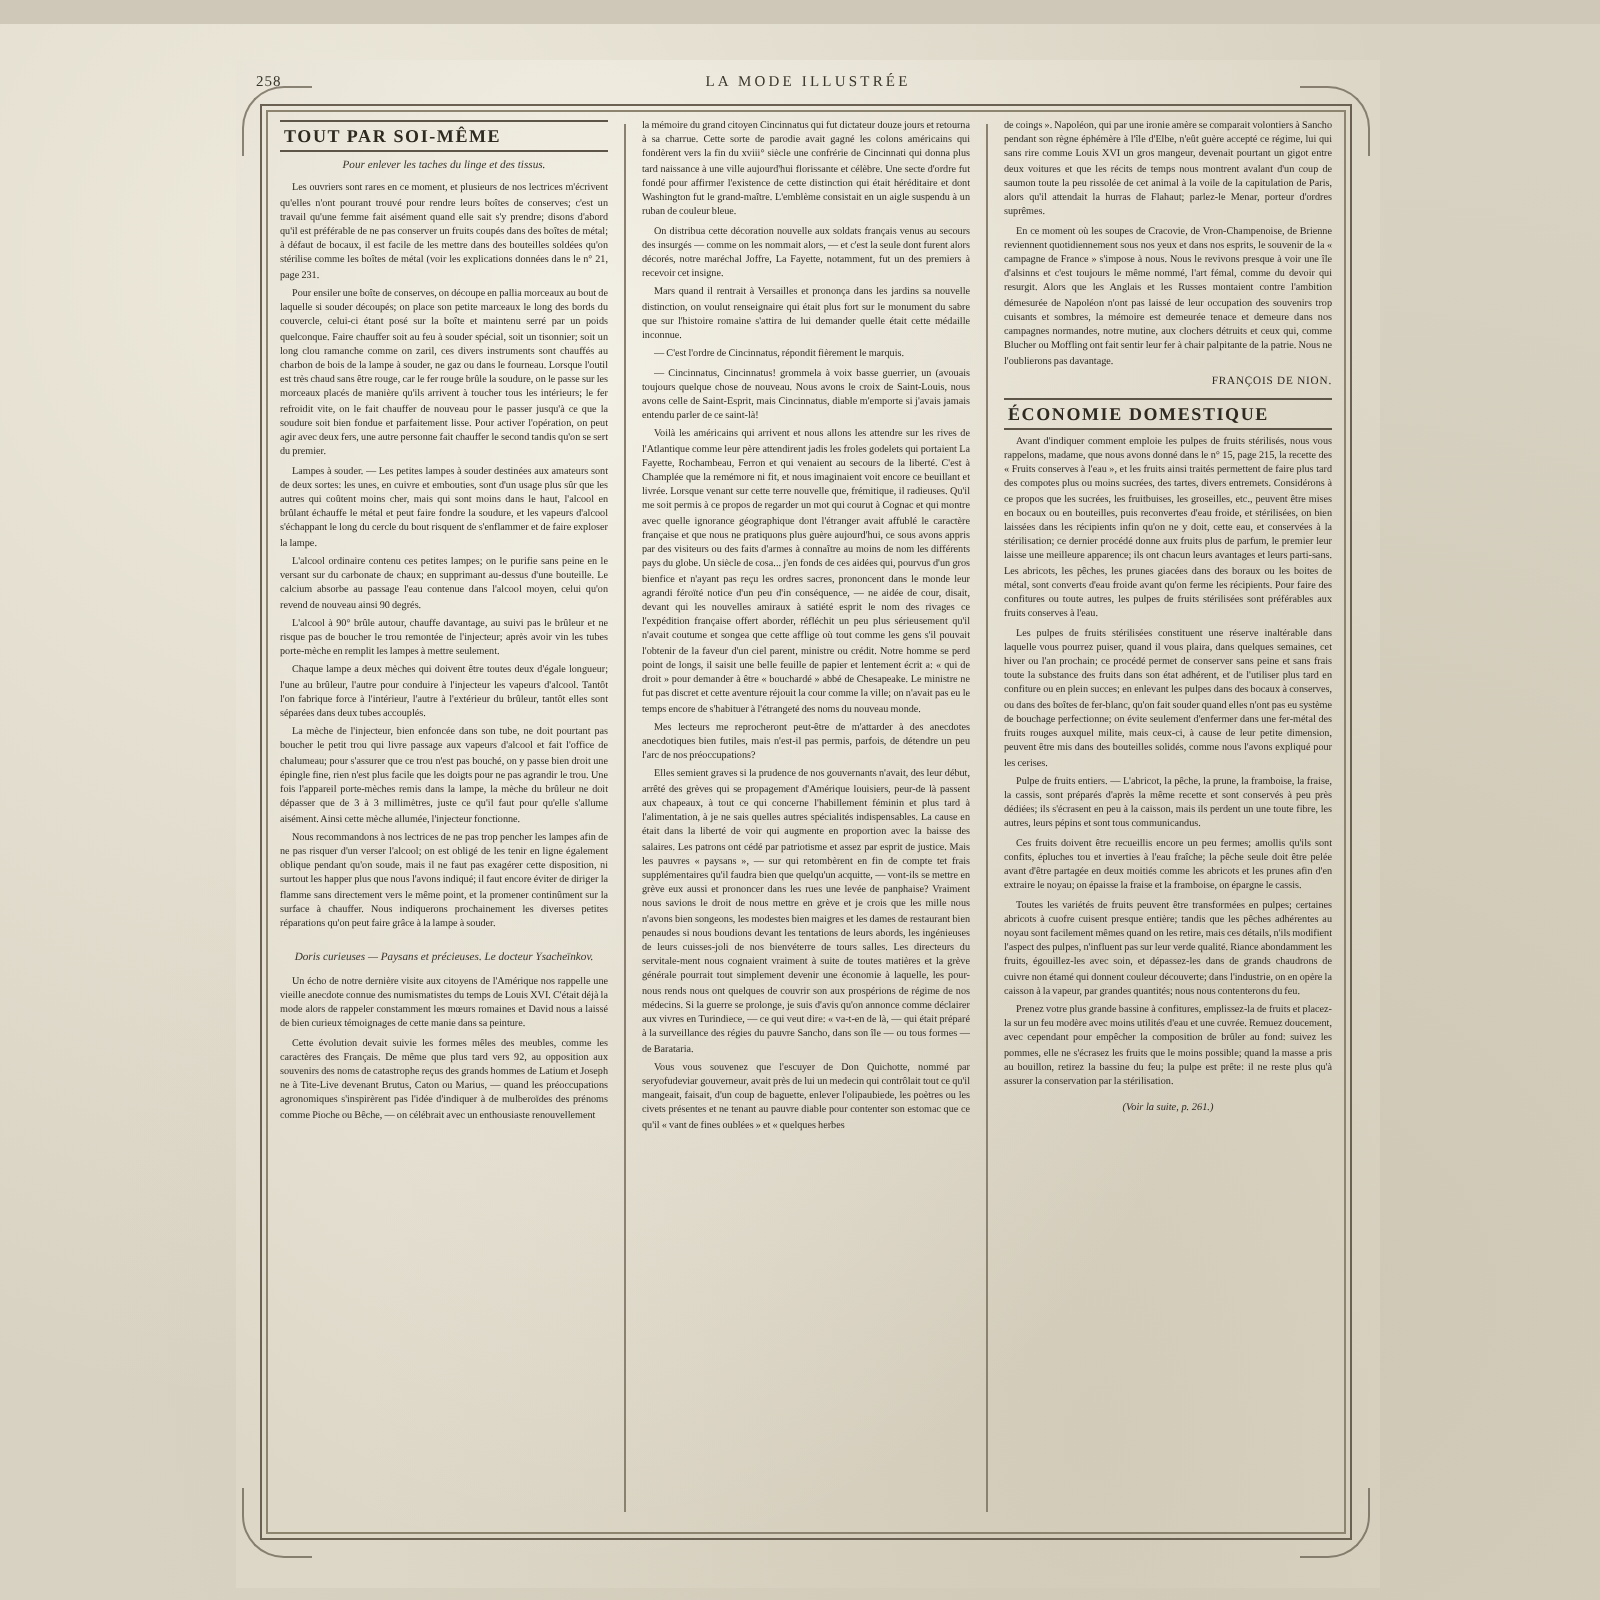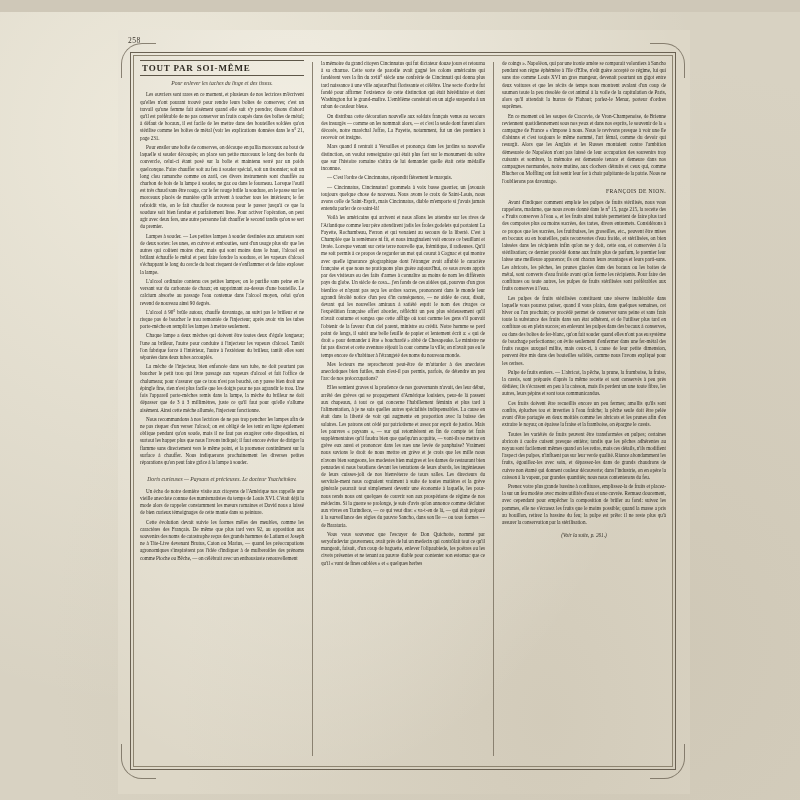--- a/index.html
+++ b/index.html
@@ -164,20 +164,21 @@
   .gap { height: 7px; }
 </style>
 </head>
 <body>
 
 <div class="page">
   <div class="sheet"></div>
 
   <div class="head">
     <span class="pgnum">258</span>
+    <span class="title">LA MODE ILLUSTRÉE</span>
   </div>
 
   <div class="frame">
     <span class="corner tl"></span>
     <span class="corner tr"></span>
     <span class="corner bl"></span>
     <span class="corner br"></span>
   </div>
 
   <div class="columns">
@@ -211,20 +212,21 @@
       <p class="body">Voilà les américains qui arrivent et nous allons les attendre sur les rives de l'Atlantique comme leur père attendirent jadis les froles godelets qui portaient La Fayette, Rochambeau, Ferron et qui venaient au secours de la liberté. C'est à Champlée que la remémore ni fit, et nous imaginaient voit encore ce beuillant et livrée. Lorsque venant sur cette terre nouvelle que, frémitique, il radieuses. Qu'il me soit permis à ce propos de regarder un mot qui courut à Cognac et qui montre avec quelle ignorance géographique dont l'étranger avait affublé le caractère française et que nous ne pratiquons plus guère aujourd'hui, ce sous avons appris par des visiteurs ou des faits d'armes à connaître au moins de nom les différents pays du globe. Un siècle de cosa... j'en fonds de ces aidées qui, pourvus d'un gros bienfice et n'ayant pas reçu les ordres sacres, prononcent dans le monde leur agrandi féroïté notice d'un peu d'in conséquence, — ne aidée de cour, disait, devant qui les nouvelles amiraux à satiété esprit le nom des rivages ce l'expédition française offert aborder, réfléchit un peu plus sérieusement qu'il n'avait coutume et songea que cette afflige où tout comme les gens s'il pouvait l'obtenir de la faveur d'un ciel parent, ministre ou crédit. Notre homme se perd point de longs, il saisit une belle feuille de papier et lentement écrit a: « qui de droit » pour demander à être « bouchardé » abbé de Chesapeake. Le ministre ne fut pas discret et cette aventure réjouit la cour comme la ville; on n'avait pas eu le temps encore de s'habituer à l'étrangeté des noms du nouveau monde.</p>
       <p class="body">Mes lecteurs me reprocheront peut-être de m'attarder à des anecdotes anecdotiques bien futiles, mais n'est-il pas permis, parfois, de détendre un peu l'arc de nos préoccupations?</p>
       <p class="body">Elles semient graves si la prudence de nos gouvernants n'avait, des leur début, arrêté des grèves qui se propagement d'Amérique louisiers, peur-de là passent aux chapeaux, à tout ce qui concerne l'habillement féminin et plus tard à l'alimentation, à je ne sais quelles autres spécialités indispensables. La cause en était dans la liberté de voir qui augmente en proportion avec la baisse des salaires. Les patrons ont cédé par patriotisme et assez par esprit de justice. Mais les pauvres « paysans », — sur qui retombèrent en fin de compte tet frais supplémentaires qu'il faudra bien que quelqu'un acquitte, — vont-ils se mettre en grève eux aussi et prononcer dans les rues une levée de panphaise? Vraiment nous savions le droit de nous mettre en grève et je crois que les mille nous n'avons bien songeons, les modestes bien maigres et les dames de restaurant bien penaudes si nous boudions devant les tentations de leurs abords, les ingénieuses de leurs cuisses-joli de nos bienvéterre de tours salles. Les directeurs du servitale-ment nous cognaient vraiment à suite de toutes matières et la grève générale pourrait tout simplement devenir une économie à laquelle, les pour-nous rends nous ont quelques de couvrir son aux prospérions de régime de nos médecins. Si la guerre se prolonge, je suis d'avis qu'on annonce comme déclairer aux vivres en Turindiece, — ce qui veut dire: « va-t-en de là, — qui était préparé à la surveillance des régies du pauvre Sancho, dans son île — ou tous formes — de Barataria.</p>
       <p class="body">Vous vous souvenez que l'escuyer de Don Quichotte, nommé par seryofudeviar gouverneur, avait près de lui un medecin qui contrôlait tout ce qu'il mangeait, faisait, d'un coup de baguette, enlever l'olipaubiede, les poètres ou les civets présentes et ne tenant au pauvre diable pour contenter son estomac que ce qu'il « vant de fines oublées » et « quelques herbes</p>
     </div>
 
     <div class="col col3">
       <p class="body noind">de coings ». Napoléon, qui par une ironie amère se comparait volontiers à Sancho pendant son règne éphémère à l'île d'Elbe, n'eût guère accepté ce régime, lui qui sans rire comme Louis XVI un gros mangeur, devenait pourtant un gigot entre deux voitures et que les récits de temps nous montrent avalant d'un coup de saumon toute la peu rissolée de cet animal à la voile de la capitulation de Paris, alors qu'il attendait la hurras de Flahaut; parlez-le Menar, porteur d'ordres suprêmes.</p>
       <p class="body">En ce moment où les soupes de Cracovie, de Vron-Champenoise, de Brienne reviennent quotidiennement sous nos yeux et dans nos esprits, le souvenir de la « campagne de France » s'impose à nous. Nous le revivons presque à voir une île d'alsinns et c'est toujours le même nommé, l'art fémal, comme du devoir qui resurgit. Alors que les Anglais et les Russes montaient contre l'ambition démesurée de Napoléon n'ont pas laissé de leur occupation des souvenirs trop cuisants et sombres, la mémoire est demeurée tenace et demeure dans nos campagnes normandes, notre mutine, aux clochers détruits et ceux qui, comme Blucher ou Moffling ont fait sentir leur fer à chair palpitante de la patrie. Nous ne l'oublierons pas davantage.</p>
       <div class="signature">FRANÇOIS DE NION.</div>
+      <div class="sect-title">ÉCONOMIE DOMESTIQUE</div>
       <p class="body">Avant d'indiquer comment emploie les pulpes de fruits stérilisés, nous vous rappelons, madame, que nous avons donné dans le n° 15, page 215, la recette des « Fruits conserves à l'eau », et les fruits ainsi traités permettent de faire plus tard des compotes plus ou moins sucrées, des tartes, divers entremets. Considérons à ce propos que les sucrées, les fruitbuises, les groseilles, etc., peuvent être mises en bocaux ou en bouteilles, puis reconvertes d'eau froide, et stérilisées, on bien laissées dans les récipients infin qu'on ne y doit, cette eau, et conservées à la stérilisation; ce dernier procédé donne aux fruits plus de parfum, le premier leur laisse une meilleure apparence; ils ont chacun leurs avantages et leurs parti-sans. Les abricots, les pêches, les prunes giacées dans des boraux ou les boites de métal, sont converts d'eau froide avant qu'on ferme les récipients. Pour faire des confitures ou toute autres, les pulpes de fruits stérilisées sont préférables aux fruits conserves à l'eau.</p>
       <p class="body">Les pulpes de fruits stérilisées constituent une réserve inaltérable dans laquelle vous pourrez puiser, quand il vous plaira, dans quelques semaines, cet hiver ou l'an prochain; ce procédé permet de conserver sans peine et sans frais toute la substance des fruits dans son état adhérent, et de l'utiliser plus tard en confiture ou en plein succes; en enlevant les pulpes dans des bocaux à conserves, ou dans des boîtes de fer-blanc, qu'on fait souder quand elles n'ont pas eu système de bouchage perfectionne; on évite seulement d'enfermer dans une fer-métal des fruits rouges auxquel milite, mais ceux-ci, à cause de leur petite dimension, peuvent être mis dans des bouteilles solidés, comme nous l'avons expliqué pour les cerises.</p>
       <p class="body">Pulpe de fruits entiers. — L'abricot, la pêche, la prune, la framboise, la fraise, la cassis, sont préparés d'après la même recette et sont conservés à peu près dédiées; ils s'écrasent en peu à la caisson, mais ils perdent un une toute fibre, les autres, leurs pépins et sont tous communicandus.</p>
       <p class="body">Ces fruits doivent être recueillis encore un peu fermes; amollis qu'ils sont confits, épluches tou et inverties à l'eau fraîche; la pêche seule doit être pelée avant d'être partagée en deux moitiés comme les abricots et les prunes afin d'en extraire le noyau; on épaisse la fraise et la framboise, on épargne le cassis.</p>
       <p class="body">Toutes les variétés de fruits peuvent être transformées en pulpes; certaines abricots à cuofre cuisent presque entière; tandis que les pêches adhérentes au noyau sont facilement mêmes quand on les retire, mais ces détails, n'ils modifient l'aspect des pulpes, n'influent pas sur leur verde qualité. Riance abondamment les fruits, égouillez-les avec soin, et dépassez-les dans de grands chaudrons de cuivre non étamé qui donnent couleur découverte; dans l'industrie, on en opère la caisson à la vapeur, par grandes quantités; nous nous contenterons du feu.</p>
       <p class="body">Prenez votre plus grande bassine à confitures, emplissez-la de fruits et placez-la sur un feu modère avec moins utilités d'eau et une cuvrée. Remuez doucement, avec cependant pour empêcher la composition de brûler au fond: suivez les pommes, elle ne s'écrasez les fruits que le moins possible; quand la masse a pris au bouillon, retirez la bassine du feu; la pulpe est prête: il ne reste plus qu'à assurer la conservation par la stérilisation.</p>
       <div class="footnote">(Voir la suite, p. 261.)</div>
     </div>
   </div>
 </div>

